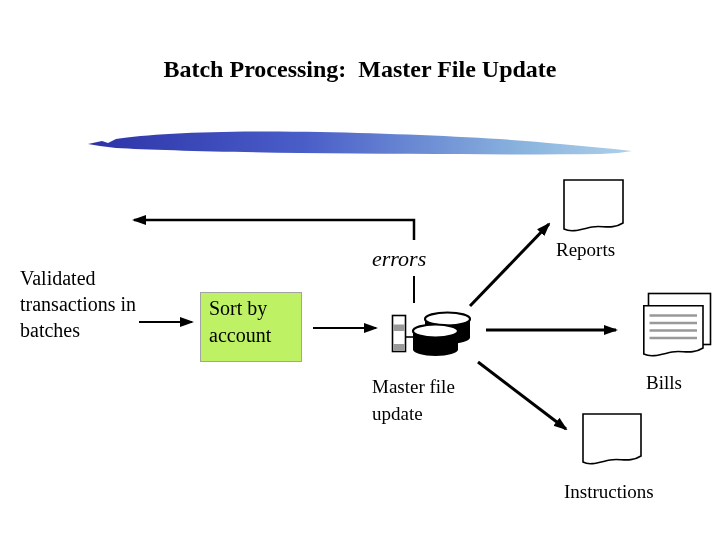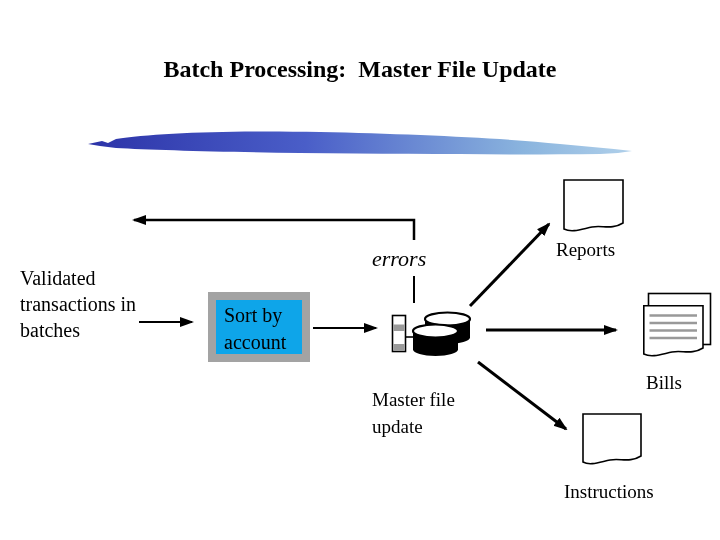--- a/index.html
+++ b/index.html
@@ -11,25 +11,25 @@
     position:absolute;left:0;right:0;top:56px;margin:0;
     font-size:24px;font-weight:bold;text-align:center;white-space:pre;
     font-family:"Liberation Serif","DejaVu Serif",serif;
   }
   .swoosh{position:absolute;left:82px;top:128px;}
   .diagram-svg{position:absolute;left:0;top:0;}
   .lbl{position:absolute;font-size:19px;line-height:27px;}
   .validated{left:20px;top:265px;width:135px;font-size:20px;line-height:26px;}
   .errors{left:372px;top:245px;width:80px;font-style:italic;font-size:22px;}
   .sortbox{
-    left:208px;top:292px;width:102px;height:70px;box-sizing:border-box;
-    border:8px solid #a3a3a3;background:#0ea5e9;padding:2px 0 0 8px;
+    left:200px;top:292px;width:102px;height:70px;box-sizing:border-box;
+    border:1px solid #a3a3a3;background:#bef264;padding:2px 0 0 8px;
     font-size:20px;line-height:27px;
   }
-  .masterfile{left:372px;top:373px;width:120px;margin-top:13px;}
+  .masterfile{left:372px;top:373px;width:120px;}
   .reports{left:556px;top:236px;width:95px;}
   .bills{left:646px;top:369px;width:70px;}
   .instructions{left:564px;top:478px;width:135px;}
 </style>
 </head>
 <body>
 
 <div class="slide">
 
   <h1 class="title">Batch Processing:  Master File Update</h1>

